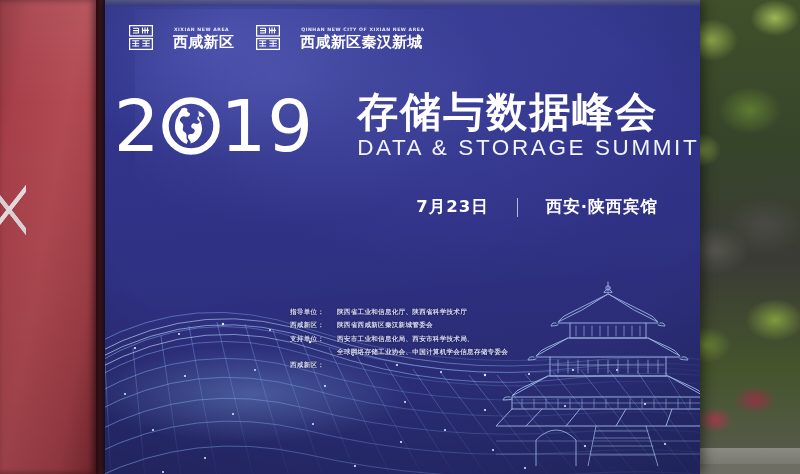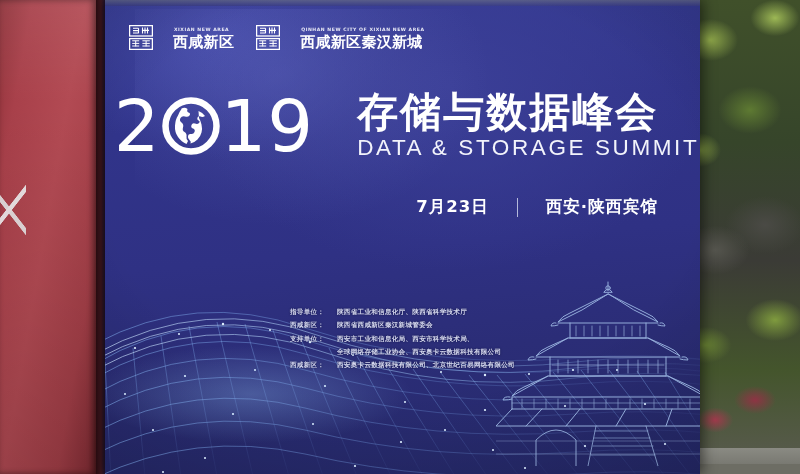--- a/index.html
+++ b/index.html
@@ -349,24 +349,23 @@
       <div class="ln">
         <span class="lbl">西咸新区：</span>
         <span>陕西省西咸新区秦汉新城管委会</span>
       </div>
       <div class="ln">
         <span class="lbl">支持单位：</span>
         <span>西安市工业和信息化局、西安市科学技术局、</span>
       </div>
       <div class="ln cont">
         <span class="lbl">支持单位：</span>
-        <span>全球网络存储工业协会、西安奥卡云数据科技有限公司</span>
+        <span>全球网络存储工业协会、中国计算机学会信息存储专委会</span>
       </div>
       <div class="ln">
         <span class="lbl">西咸新区：</span>
-        <span>西安奥卡云数据科技有限公司、北京世纪百易网络有限公司</span>
       </div>
     </div>
 
     <div class="vign"></div>
   </div>
 
 </div>
 
 </body></html>

